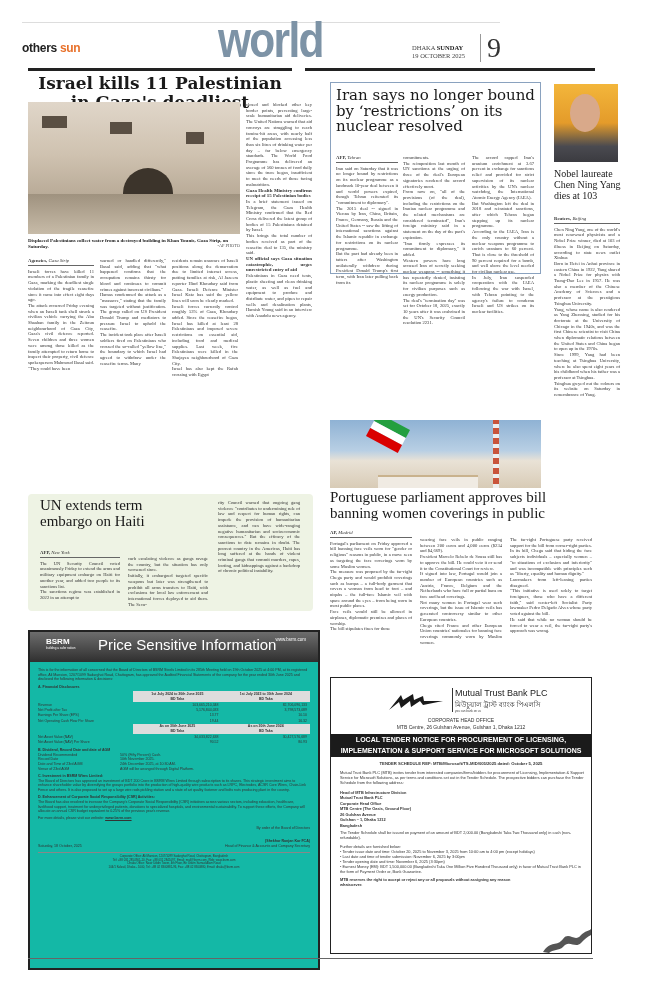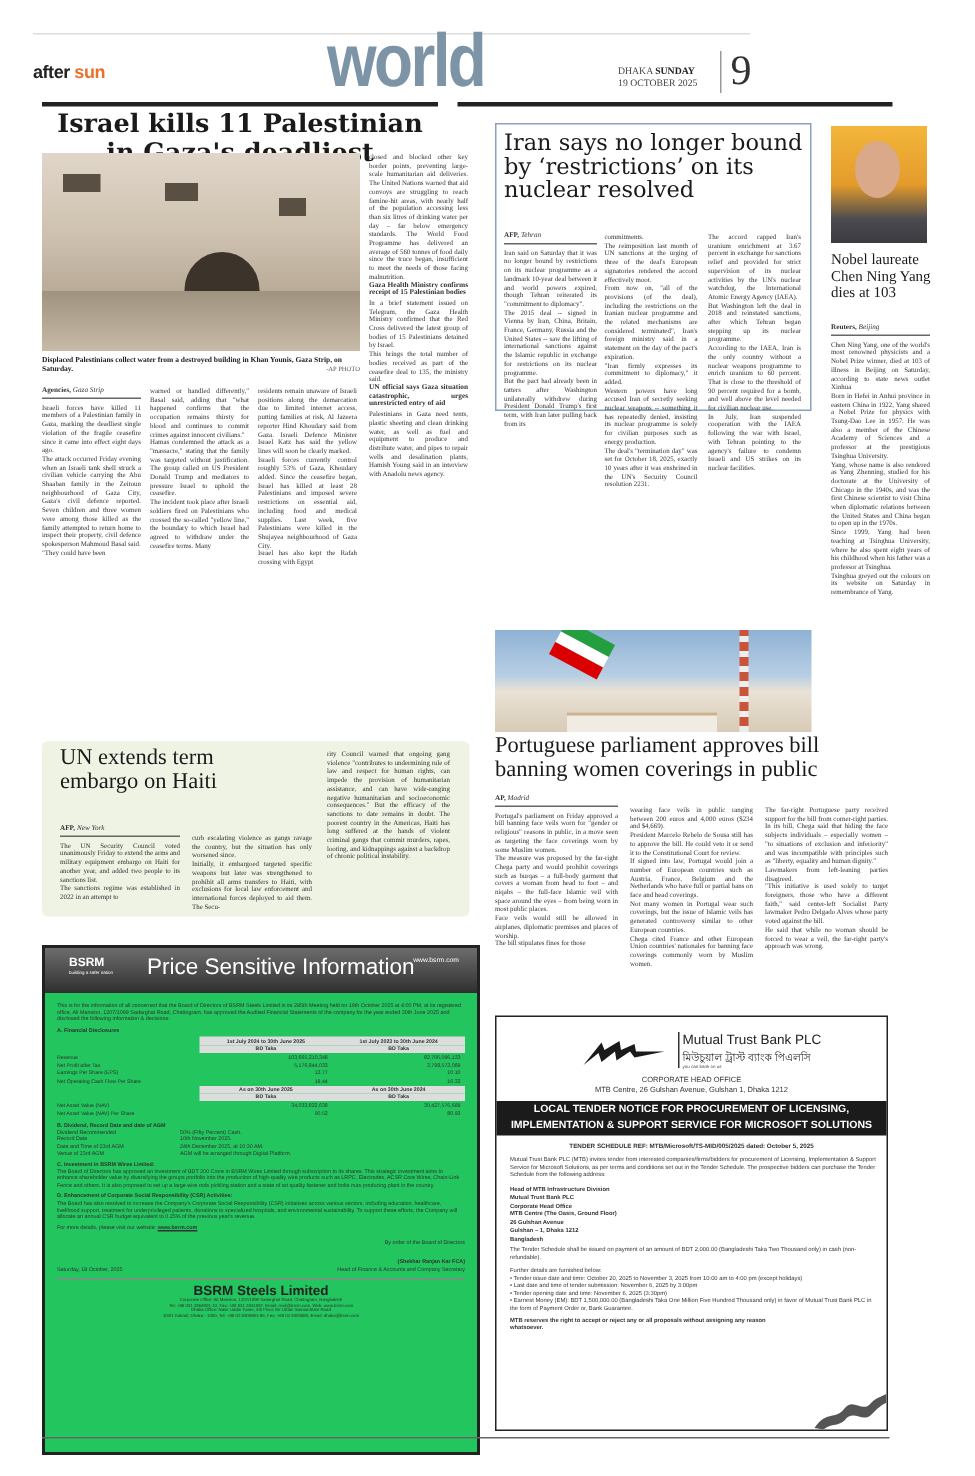--- a/index.html
+++ b/index.html
@@ -26,21 +26,21 @@
   .photo-gaza .rubble { position:absolute; left:0; bottom:0; width:100%; height:40px; background: linear-gradient(180deg,#9f927f,#c7bba8); }
   .iran-box { left: 330px; top: 82px; width: 211px; height: 192px; border: 1px solid #8aa2bf; }
   .iran-photo { left: 330px; top: 190px; width: 211px; height: 91px; background: linear-gradient(180deg,#8fb2d4 0%, #b8cfe4 45%, #e9e2d6 60%, #d8cbb6 100%); overflow:hidden; }
   .flag { position:absolute; left:40px; top:0px; width:36px; height:26px; transform: rotate(28deg); }
   .flag div { height: 33.3%; }
   .chimney { position:absolute; left:163px; top:-2px; width:6px; height:70px; background: repeating-linear-gradient(180deg,#c9543b 0 6px,#eee 6px 10px); }
   .reactor { position:absolute; left:48px; top:55px; width:100px; height:40px; background:#f0ebe3; border-top:2px solid #c9b28d; }
   .nobel-photo { left: 554px; top: 84px; width: 64px; height: 78px; background: linear-gradient(180deg,#f3b63b 0%,#e49b2a 50%,#4a4a50 80%,#3b3b40 100%); overflow:hidden; }
   .nobel-photo .face { position:absolute; left:16px; top:10px; width:30px; height:38px; border-radius:50%; background:#d9a98a; }
   .haiti-box { left: 28px; top: 494px; width: 285px; height: 117px; background: #eef3e4; border-radius: 4px; }
-  .bsrm { left: 28px; top: 630px; width: 292px; height: 340px; border: 2px solid #222; background:#22c55e; }
+  .bsrm { left: 28px; top: 630px; width: 292px; height: 340px; border: 2px solid #222; background:#14b8a6; }
   .bsrm-head { height: 30px; background: linear-gradient(180deg,#6d6d6d,#2f2f2f); color: #fff; position: relative; }
   .bsrm-head .logo { position:absolute; left:16px; top:5px; font-family:"Liberation Sans",sans-serif; font-weight:bold; font-size:8px; }
   .bsrm-head .logo small { display:block; font-size:3px; font-weight:normal; }
   .bsrm-head .title { position:absolute; left:68px; top:4px; font-family:"Liberation Sans",sans-serif; font-weight:normal; font-size:15px; color:#fff; }
   .bsrm-head .url { position:absolute; right:12px; top:5px; font-family:"Liberation Sans",sans-serif; font-size:4.5px; }
   .bsrm-body { padding: 6px 8px; font-family:"Liberation Sans",sans-serif; font-size: 3.6px; line-height: 4.6px; color:#333; }
   .bsrm-body .sec { font-weight:bold; margin-top:3px; }
   .fin-table { width:100%; border-collapse: collapse; margin-top:2px; }
   .fin-table td { font-size:3.5px; padding:0.4px 0; }
   .fin-table .num { text-align:right; padding-right:3px; }
@@ -57,21 +57,21 @@
   .mtb .banner { position:absolute; left:0; top:56px; width:100%; height:23px; background:#1b1b1b; color:#fff; text-align:center; font-size:7px; font-weight:bold; line-height:11px; }
   .mtb .ref { position:absolute; left:0; top:83px; width:100%; text-align:center; font-size:4.2px; font-weight:bold; color:#333; }
   .mtb .body { position:absolute; left:9px; top:93px; width:244px; font-size:3.9px; line-height:4.9px; color:#333; }
   .mtb .swoosh { position:absolute; right:0; bottom:0; width:50px; height:28px; }
   .bottom-rule { left: 28px; top: 958px; width: 565px; height: 1px; background: #666; }
 </style>
 </head>
 <body>
 
 <div class="abs masthead-rule"></div>
-<div class="abs brand"><span class="d">after</span> <span class="s">sun</span></div>
+<div class="abs brand"><span class="d">others</span> <span class="s">sun</span></div>
 <div class="abs section">world</div>
 <div class="abs dateline"><span>DHAKA</span> <b>SUNDAY</b><br><span>19 OCTOBER 2025</span></div>
 <div class="abs pageno">9</div>
 <div class="abs toprule"></div>
 <div class="abs toprule2"></div>
 
 <div class="abs h1" style="left:28px;top:74px;width:264px;font-size:17px;line-height:19px;">Israel kills 11 Palestinian in Gaza's deadliest ceasefire breach</div>
 <div class="abs photo-gaza">
   <div class="win" style="left:14px;top:14px;width:25px;height:12px;"></div>
   <div class="win" style="left:82px;top:20px;width:22px;height:12px;"></div>
@@ -259,21 +259,20 @@
     <div class="sec">D. Enhancement of Corporate Social Responsibility (CSR) Activities:</div>
     <div>The Board has also resolved to increase the Company's Corporate Social Responsibility (CSR) initiatives across various sectors, including education, healthcare, livelihood support, treatment for underprivileged patients, donations to specialized hospitals, and environmental sustainability. To support these efforts, the Company will allocate an annual CSR budget equivalent to 0.25% of the previous year's revenue.</div>
     <div style="margin-top:2px;"><span>For more details, please visit our website:</span> <b style="text-decoration:underline;">www.bsrm.com</b></div>
     <div style="text-align:right;margin-top:6px;">By order of the Board of Directors</div>
     <div style="text-align:right;margin-top:8px;font-weight:bold;">(Shekhar Ranjan Kar FCA)</div>
     <div style="display:flex;justify-content:space-between;">
         <span>Saturday, 18 October, 2025</span>
         <span>Head of Finance &amp; Accounts and Company Secretary</span>
       </div>
     <div class="bsrm-foot">
-      <div class="name">BSRM Steels Limited</div>
       <div style="font-size:2.9px;line-height:3.6px;">Corporate Office: Ali Mansion, 1207/1099 Sadarghat Road, Chattogram, Bangladesh</div>
       <div style="font-size:2.9px;line-height:3.6px;">Tel: +88 031 2854901-10, Fax: +88 031 2841097, Email: mail@bsrm.com, Web: www.bsrm.com</div>
       <div style="font-size:2.9px;line-height:3.6px;">Dhaka Office: Nasir Uddin Tower, 4th Floor, Bir Uttam Samad Alam Road</div>
       <div style="font-size:2.9px;line-height:3.6px;">104/1 Kakrail, Dhaka - 1000, Tel: +88 02 8300881-96, Fax: +88 02 8300880, Email: dhaka@bsrm.com</div>
     </div>
   </div>
 </div>
 
 <div class="abs mtb">
   <svg class="logo-m" viewBox="0 0 58 20">

